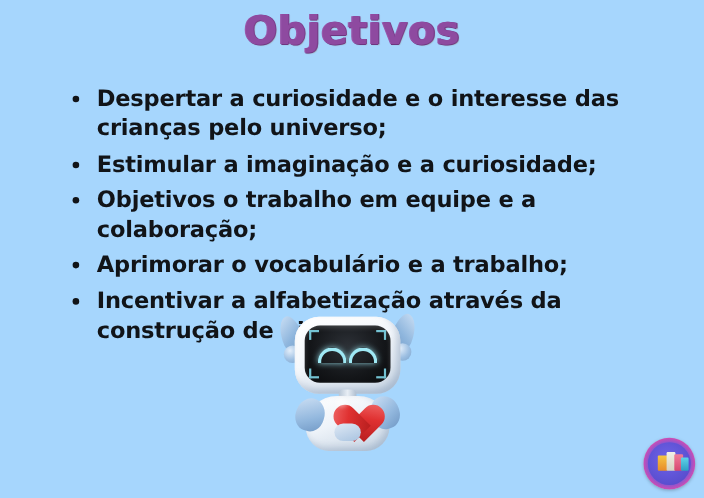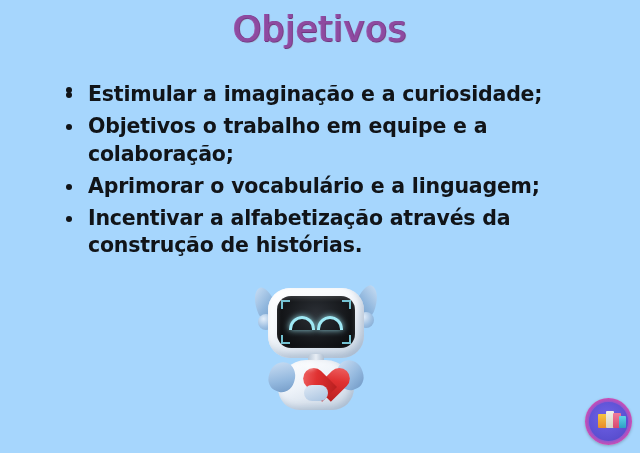--- a/index.html
+++ b/index.html
@@ -23,21 +23,21 @@
 
   
   #title {
     position: absolute;
     top: 8px;
     left: 0;
     width: 640px;
     text-align: center;
     font-family: "DejaVu Sans", sans-serif;
     font-size: 36px;
-    font-weight: normal;
+    font-weight: bold;
     letter-spacing: 0.5px;
     color: #8e4aa0;
     text-shadow:
        1px 0 0 #7a3e8c,
       -1px 0 0 #9a5aad,
        0 1px 0 #6e3580,
        1px 1px 1px rgba(120,60,40,0.45);
   }
 
   
@@ -282,32 +282,33 @@
 </head>
 <body>
 
 <div id="slide">
 
   <div id="title">Objetivos</div>
 
   <ul id="objectives-list">
     <li class="bullet-item">
       <span class="bullet-dot"></span>
+      <span>Despertar a curiosidade e o interesse das crianças pelo universo;</span>
     </li>
     <li class="bullet-item">
       <span class="bullet-dot"></span>
       <span>Estimular a imaginação e a curiosidade;</span>
     </li>
     <li class="bullet-item">
       <span class="bullet-dot"></span>
       <span>Objetivos o trabalho em equipe e a colaboração;</span>
     </li>
     <li class="bullet-item">
       <span class="bullet-dot"></span>
-      <span>Aprimorar o vocabulário e a linguagem;</span>
+      <span>Aprimorar o vocabulário e a trabalho;</span>
     </li>
     <li class="bullet-item">
       <span class="bullet-dot"></span>
       <span>Incentivar a alfabetização através da construção de histórias.</span>
     </li>
   </ul>
 
   <div id="robot">
     <div class="ear ear-left"></div>
     <div class="ear ear-right"></div>

